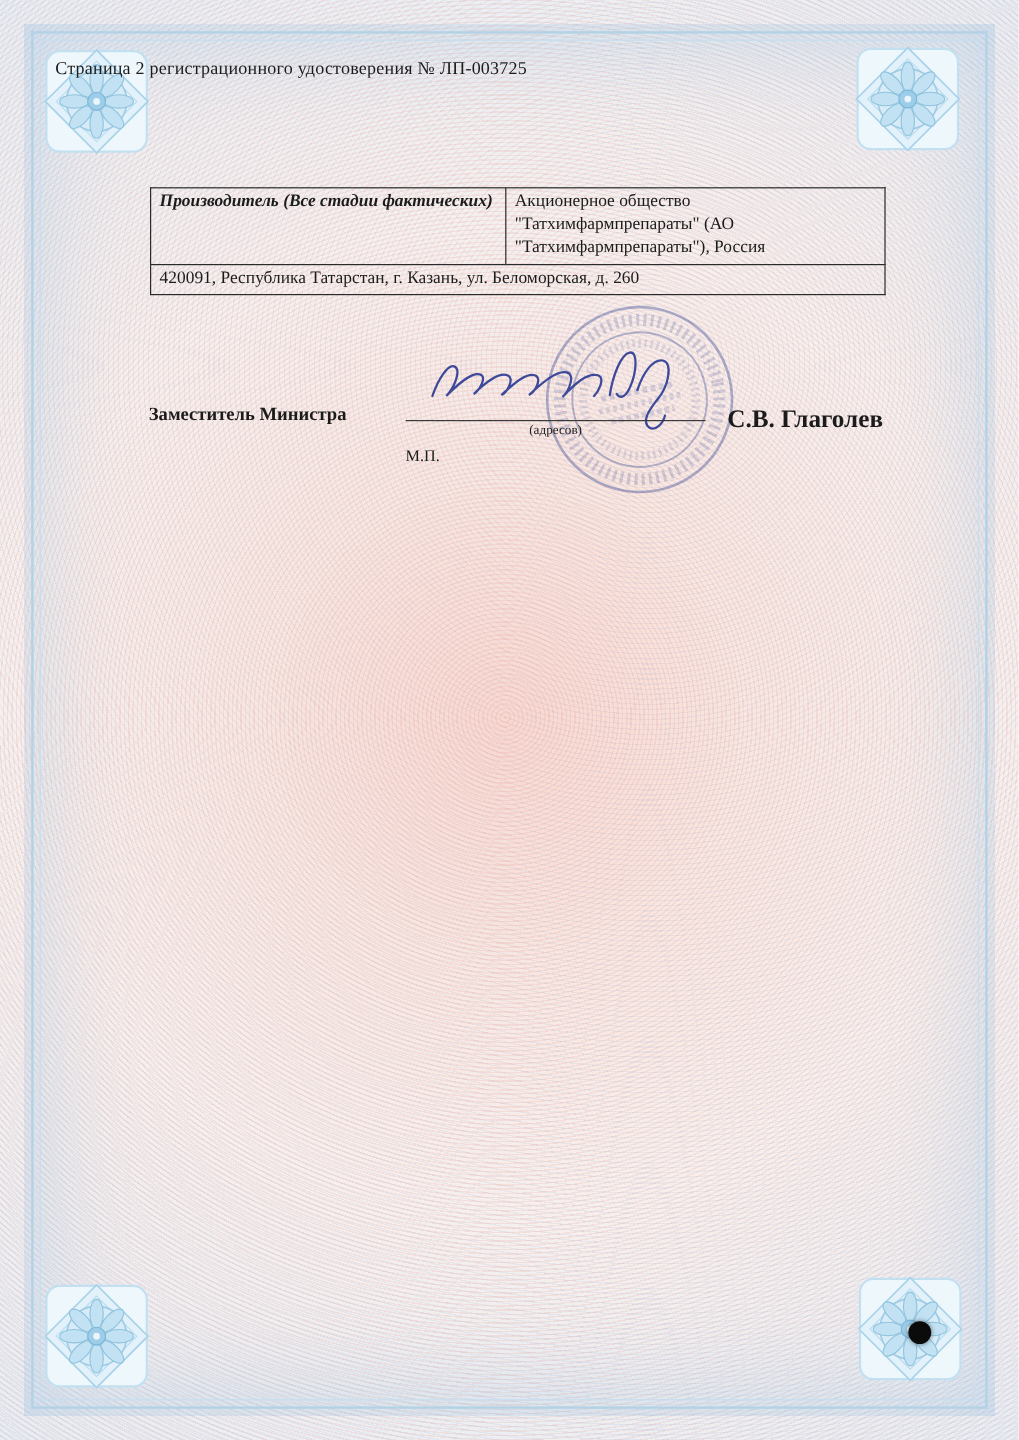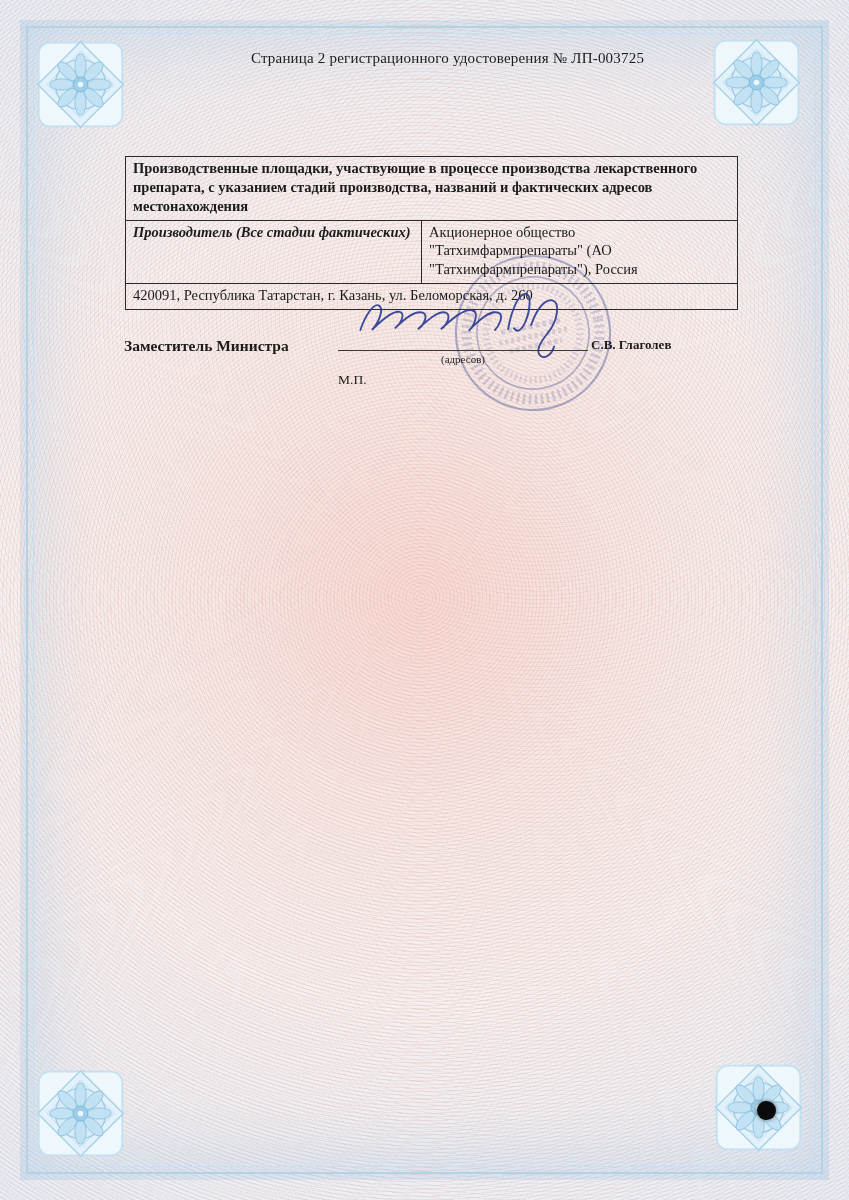--- a/index.html
+++ b/index.html
@@ -42,21 +42,21 @@
   .corner {
     position:absolute; width:93px; height:93px; z-index:3;
   }
   .corner.tl { left:34px; top:38px; }
   .corner.tr { right:46px; top:36px; }
   .corner.bl { left:34px; bottom:40px; }
   .corner.br { right:44px; bottom:46px; }
 
   .doc-header {
     position:absolute; left:0; right:0; top:50px; z-index:5;
-    text-align:center; padding-left:46px;
+    text-align:left; padding-left:46px;
     font-size:15px; letter-spacing:.2px;
   }
 
   .prod-table {
     position:absolute; left:125px; top:156px; width:613px; z-index:5;
     border-collapse:collapse;
     font-size:14.5px; line-height:1.3;
   }
   .prod-table td {
     border:1px solid #2a2a2a;
@@ -71,22 +71,22 @@
   .stamp {
     position:absolute; left:450px; top:250px; width:166px; height:166px; z-index:6;
     mix-blend-mode:multiply; opacity:.8;
   }
 
   .sig-title {
     position:absolute; left:124px; top:337px; z-index:7;
     font-weight:bold; font-size:15.5px;
   }
   .signer-name {
-    position:absolute; left:591px; top:337px; z-index:7;
-    font-weight:bold; font-size:13px;
+    position:absolute; left:606px; top:337px; z-index:7;
+    font-weight:bold; font-size:21px;
   }
   .sig-area {
     position:absolute; left:338px; top:284px; width:250px; height:110px; z-index:7;
   }
   .signature-svg {
     position:absolute; left:-6px; top:0px; width:262px; height:78px;
     mix-blend-mode:multiply;
   }
   .sig-line {
     position:absolute; left:0; top:66px; width:250px;
@@ -152,23 +152,20 @@
     </svg>
   <svg class="corner br">
       <use href="#rosette"></use>
     </svg>
 
   <div class="doc-header">Страница 2 регистрационного удостоверения № ЛП-003725</div>
 
   <table class="prod-table">
     <tbody>
       <tr>
-        <td colspan="2" class="cell-header">Производственные площадки, участвующие в процессе производства лекарственного препарата, с указанием стадий производства, названий и фактических адресов местонахождения</td>
-      </tr>
-      <tr>
         <td class="cell-label">Производитель (Все стадии фактических)</td>
         <td class="cell-value">Акционерное общество "Татхимфармпрепараты" (АО "Татхимфармпрепараты"), Россия</td>
       </tr>
       <tr>
         <td colspan="2" class="cell-address">420091, Республика Татарстан, г. Казань, ул. Беломорская, д. 260</td>
       </tr>
     </tbody>
   </table>
 
   <svg class="stamp" viewBox="0 0 166 166">

